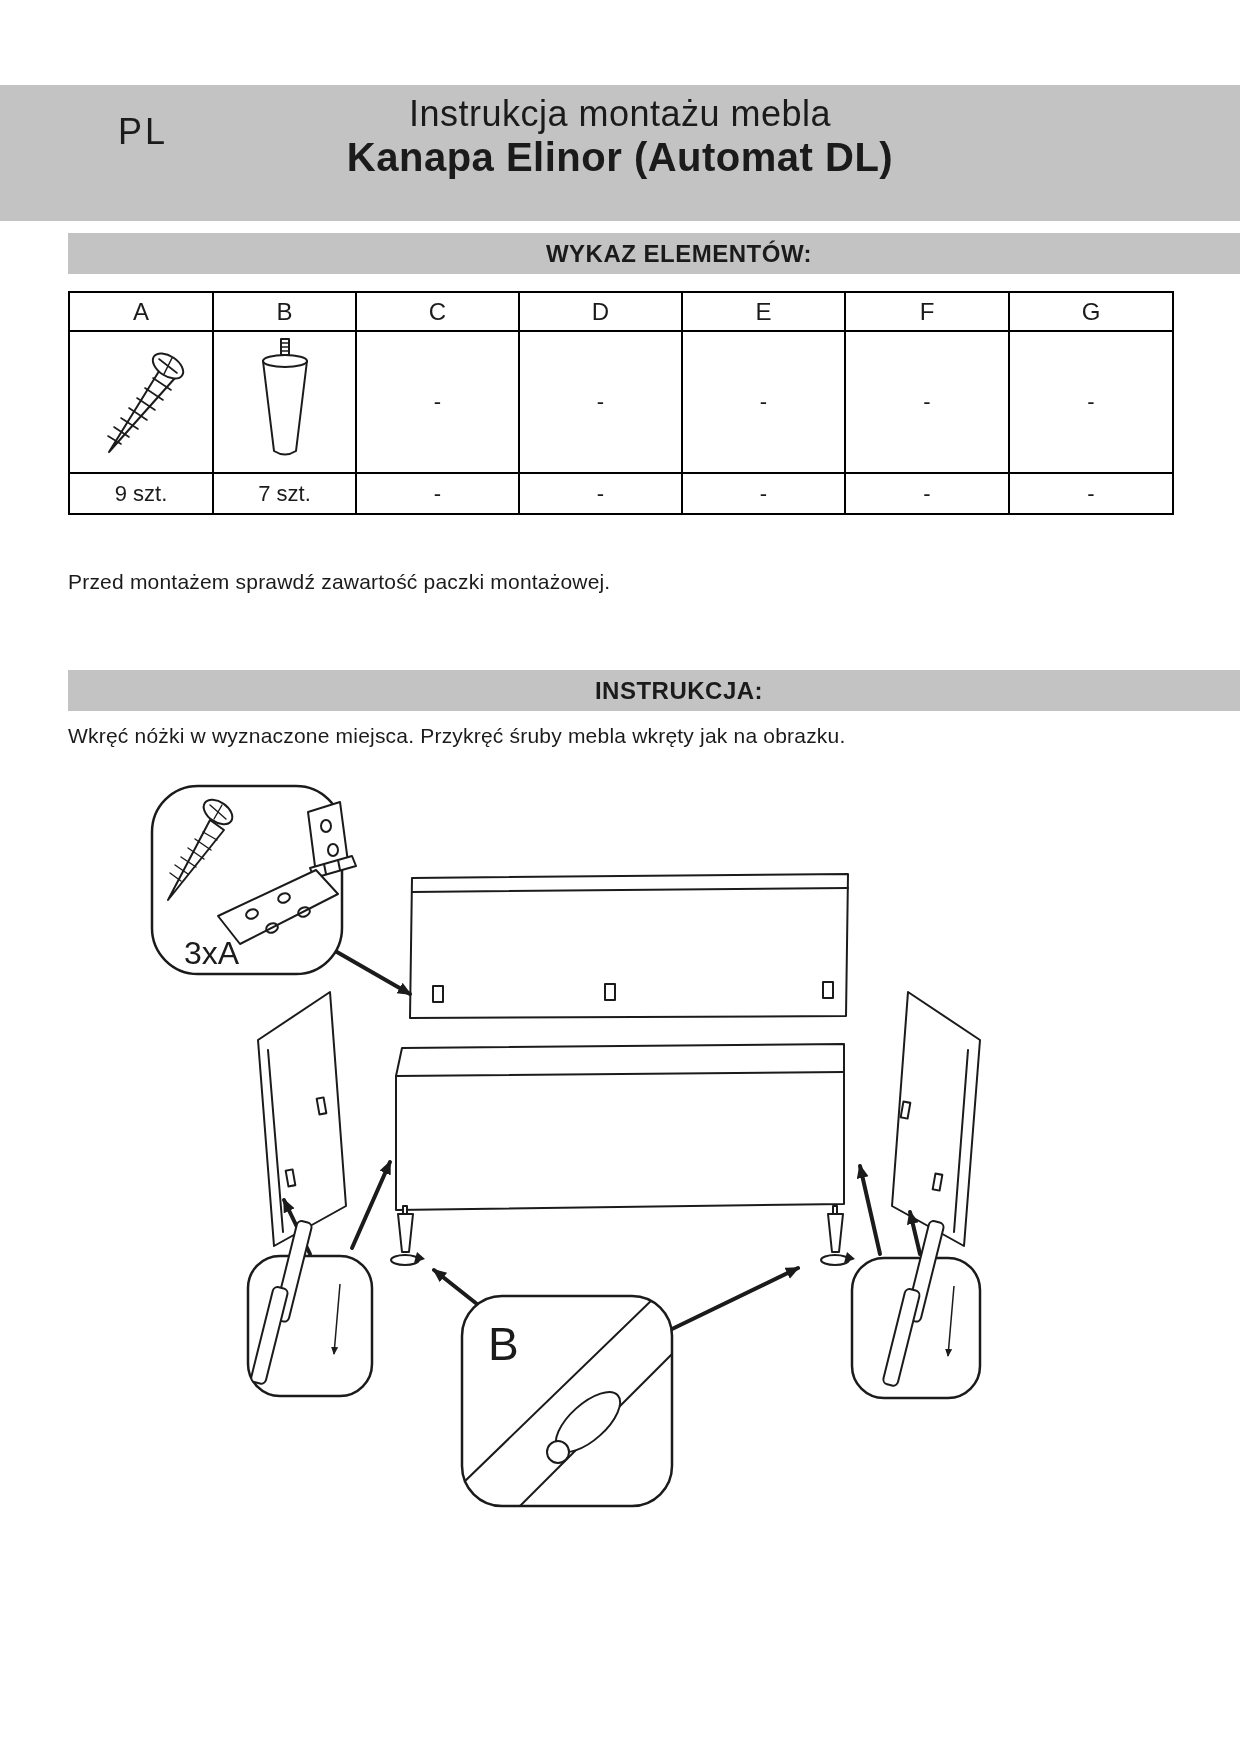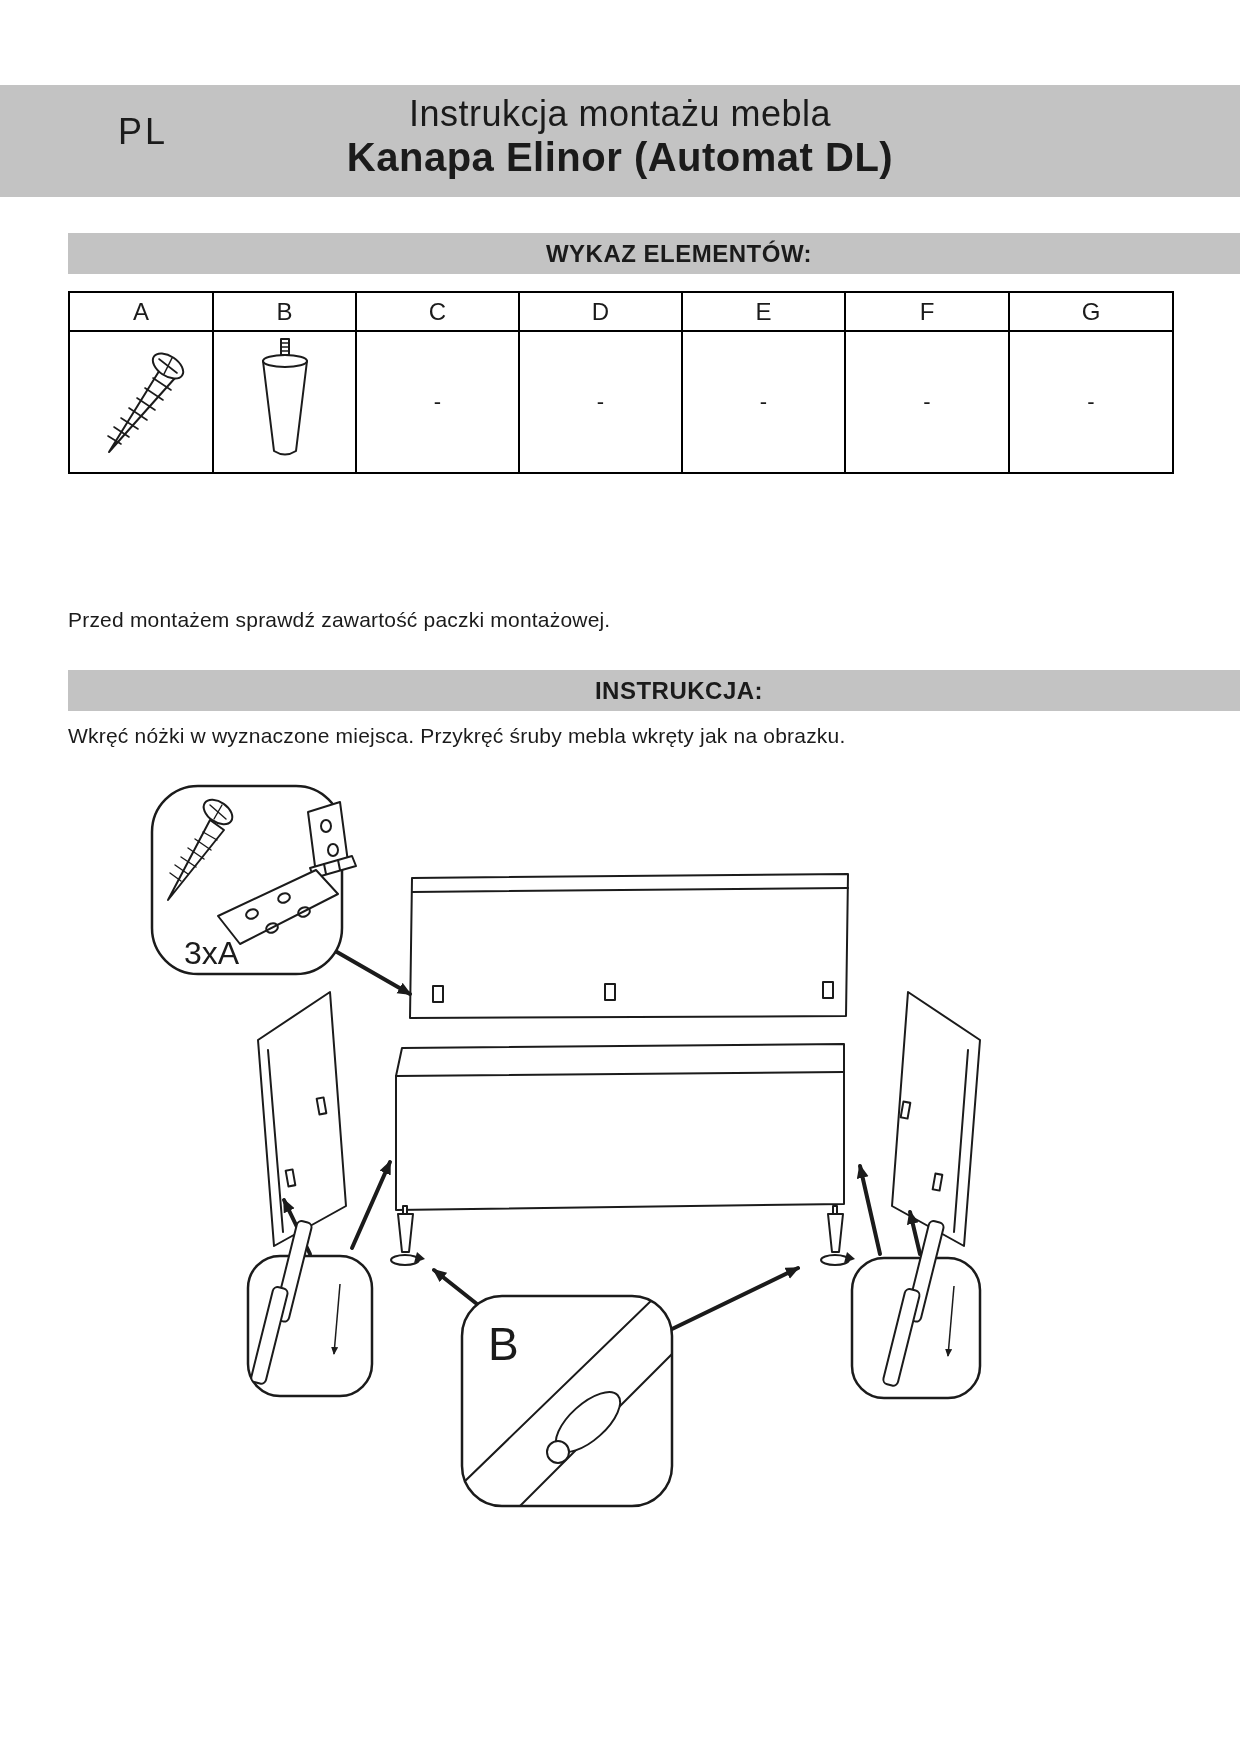--- a/index.html
+++ b/index.html
@@ -1,41 +1,41 @@
 <!DOCTYPE html>
 <html><head>
 <meta charset="utf-8">
 <style>
   html,body{margin:0;padding:0}
   body{
     width:1240px;height:1754px;background:#ffffff;position:relative;overflow:hidden;
     font-family:"Liberation Sans", sans-serif;color:#1b1b1b;
   }
   
-  .header-band{position:absolute;left:0;top:85px;width:1240px;height:112px;background:#c3c3c3}
+  .header-band{position:absolute;left:0;top:85px;width:1240px;height:136px;background:#c3c3c3}
   .lang-label{position:absolute;left:118px;top:26px;font-size:36px;letter-spacing:3px}
   .header-titles{position:absolute;left:0;top:8px;width:100%;text-align:center}
   .header-subtitle{font-size:36px;letter-spacing:.5px}
   .header-title{font-size:40px;font-weight:bold;letter-spacing:.5px}
 
   
   .section-bar{position:absolute;left:68px;width:1222px;height:41px;background:#c3c3c3;
     display:flex;align-items:center;justify-content:center;font-weight:bold;font-size:24px;letter-spacing:.5px}
   .bar-parts{top:233px}
   .bar-instr{top:670px}
 
   
   .parts-table{position:absolute;left:68px;top:291px;width:1104px;border-collapse:collapse;table-layout:fixed}
   .parts-table td{border:2px solid #000;text-align:center;vertical-align:middle;padding:0}
   .row-letters td{height:37px;font-size:24px}
   .row-names td{height:74px;font-size:19px;white-space:pre-line;line-height:1.35}
   .row-images td{height:140px;font-size:22px}
   .row-qty td{height:39px;font-size:22px}
 
-  .note-text{position:absolute;left:68px;top:608px;font-size:21px;letter-spacing:.2px}
+  .note-text{position:absolute;left:68px;top:570px;font-size:21px;letter-spacing:.2px}
   .instr-text{position:absolute;left:68px;top:724px;font-size:21px;letter-spacing:.2px}
 
   .diagram{position:absolute;left:68px;top:768px}
 
   
   .ln{fill:none;stroke:#1b1b1b;stroke-width:2;stroke-linejoin:round;stroke-linecap:round}
   .wh{fill:#ffffff;stroke:#1b1b1b;stroke-width:2;stroke-linejoin:round}
   .bubble{fill:#ffffff;stroke:#1b1b1b;stroke-width:2.5}
   .arrow{fill:none;stroke:#1b1b1b;stroke-width:4;stroke-linecap:round}
   .thin-arrow{fill:none;stroke:#1b1b1b;stroke-width:1.5}
@@ -106,20 +106,29 @@
         <path class="wh" d="M23,28 L67,28 L56,118 Q45,125 34,118 Z"></path>
         <ellipse class="wh" cx="45" cy="28" rx="22" ry="6"></ellipse>
       </svg>
     </td>
     <td>-</td>
     <td>-</td>
     <td>-</td>
     <td>-</td>
     <td>-</td>
   </tr>
+  <tr class="row-qty">
+    <td>9 szt.</td>
+    <td>7 szt.</td>
+    <td>-</td>
+    <td>-</td>
+    <td>-</td>
+    <td>-</td>
+    <td>-</td>
+  </tr>
 </tbody>
   </table>
 
 <div class="note-text">Przed montażem sprawdź zawartość paczki montażowej.</div>
 
 <div class="section-bar bar-instr">INSTRUKCJA:</div>
 <div class="instr-text">Wkręć nóżki w wyznaczone miejsca. Przykręć śruby mebla wkręty jak na obrazku.</div>
 
 <svg class="diagram" width="1104" height="770" viewBox="0 0 1104 770">
   <defs>

